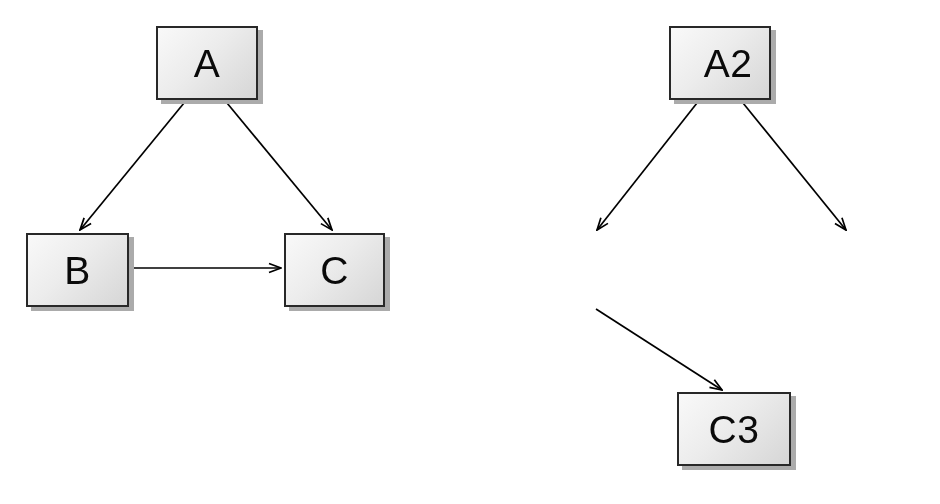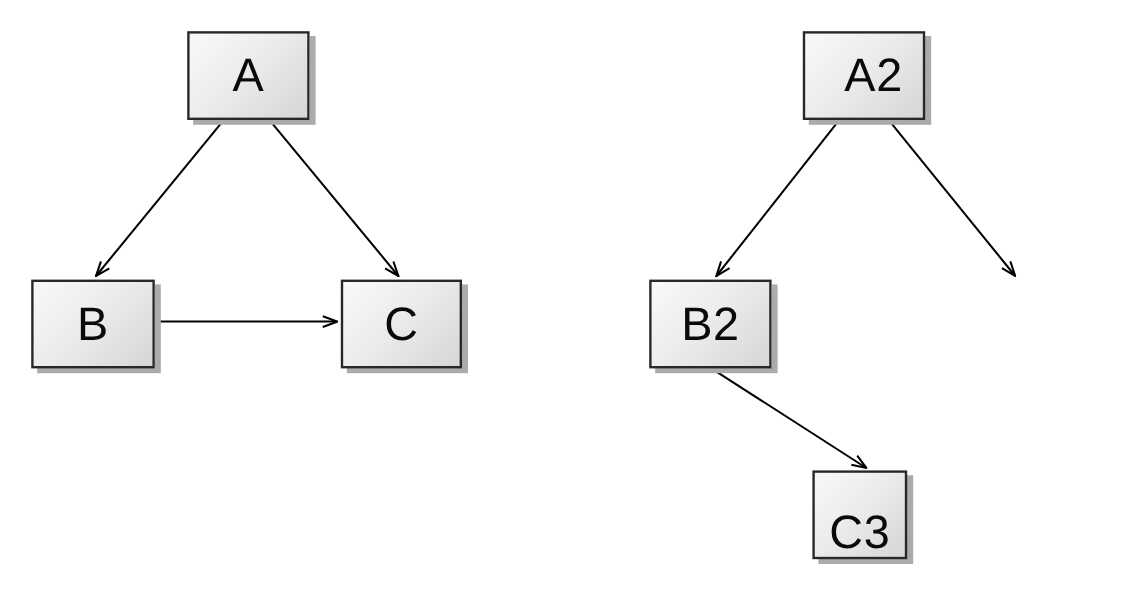--- a/index.html
+++ b/index.html
@@ -41,21 +41,21 @@
     color: #0a0a0a;
     letter-spacing: 0.5px;
     user-select: none;
   }
   .node-a  { left: 156px; top: 26px; }
   .node-b  { left: 26px;  top: 233px; width: 103px; }
   .node-c  { left: 284px; top: 233px; width: 101px; }
   .node-a2 { left: 669px; top: 26px; padding-left: 16px; }
   .node-b2 { left: 541px; top: 233px; }
   .node-c2 { left: 799px; top: 233px; }
-  .node-c3 { left: 677px; top: 392px; width: 79px; align-items: flex-end; }
+  .node-c3 { left: 677px; top: 392px; width: 114px; }
 </style>
 </head>
 <body>
 
 <div class="canvas">
 
   <svg class="edges-layer" width="940" height="504" viewBox="0 0 940 504" xmlns="http://www.w3.org/2000/svg">
     <defs>
       <marker id="arrow" viewBox="0 0 14 12" refX="13" refY="6" markerWidth="14" markerHeight="12" orient="auto" markerUnits="userSpaceOnUse">
         <path d="M1,1.5 L13,6 L1,10.5" fill="none" stroke="#000000" stroke-width="1.7"></path>
@@ -75,20 +75,17 @@
   <div class="node node-b">
     <span class="node-label">B</span>
   </div>
   <div class="node node-c">
     <span class="node-label">C</span>
   </div>
 
   <div class="node node-a2">
     <span class="node-label">A2</span>
   </div>
-  <div class="node node-b2">
-    <span class="node-label">B2</span>
-  </div>
   <div class="node node-c3">
     <span class="node-label">C3</span>
   </div>
 
 </div>
 
 </body></html>

